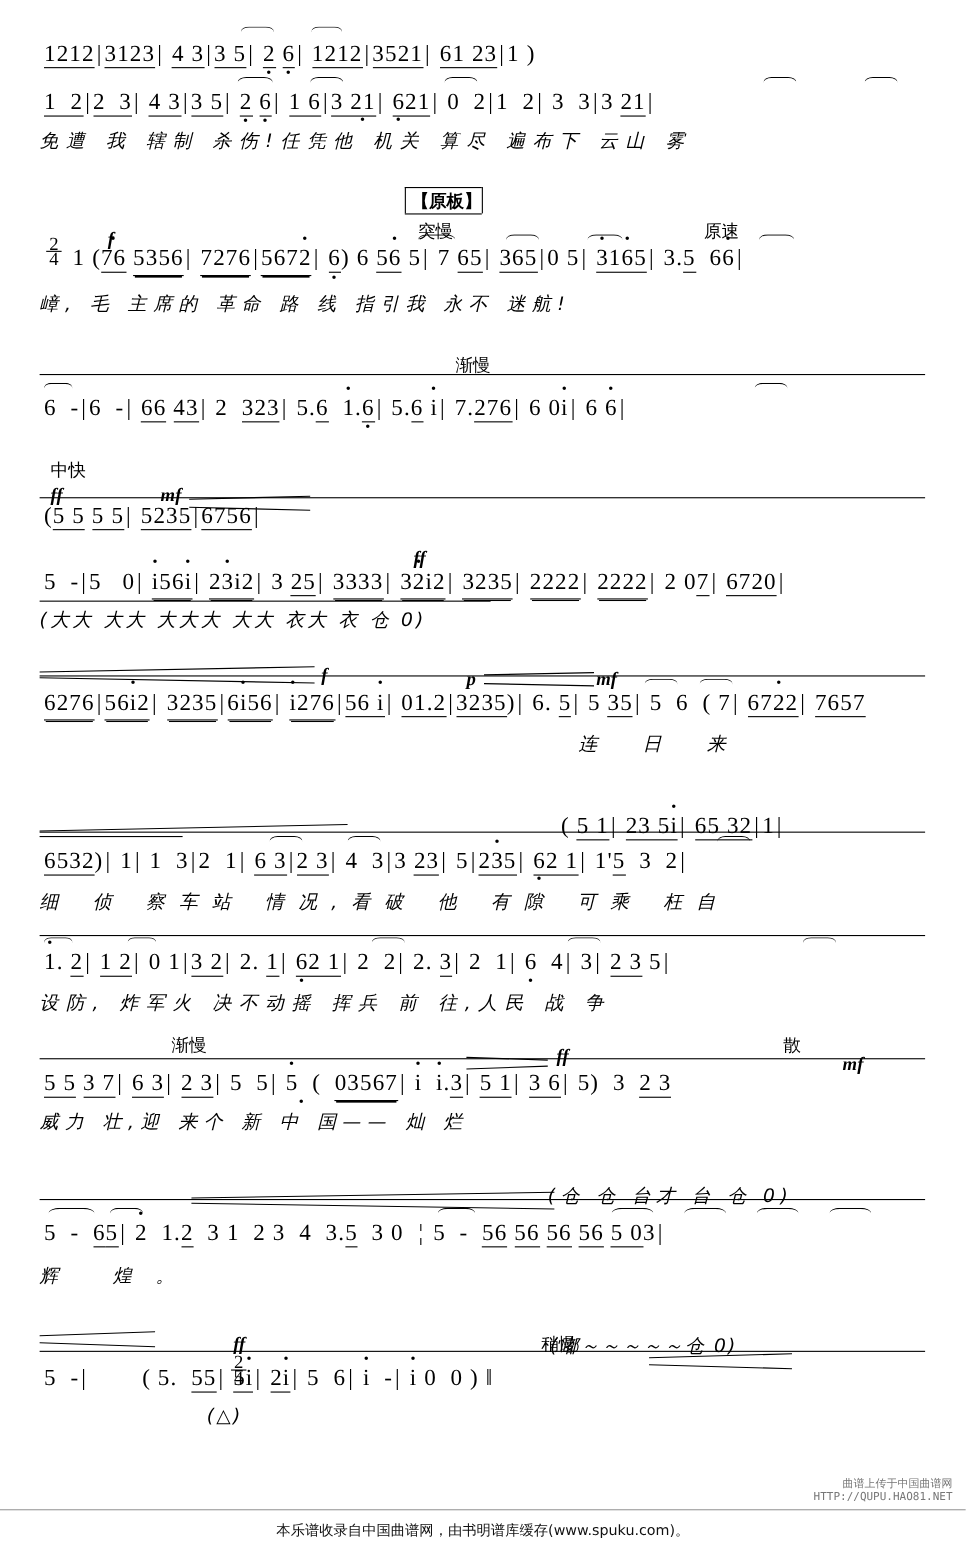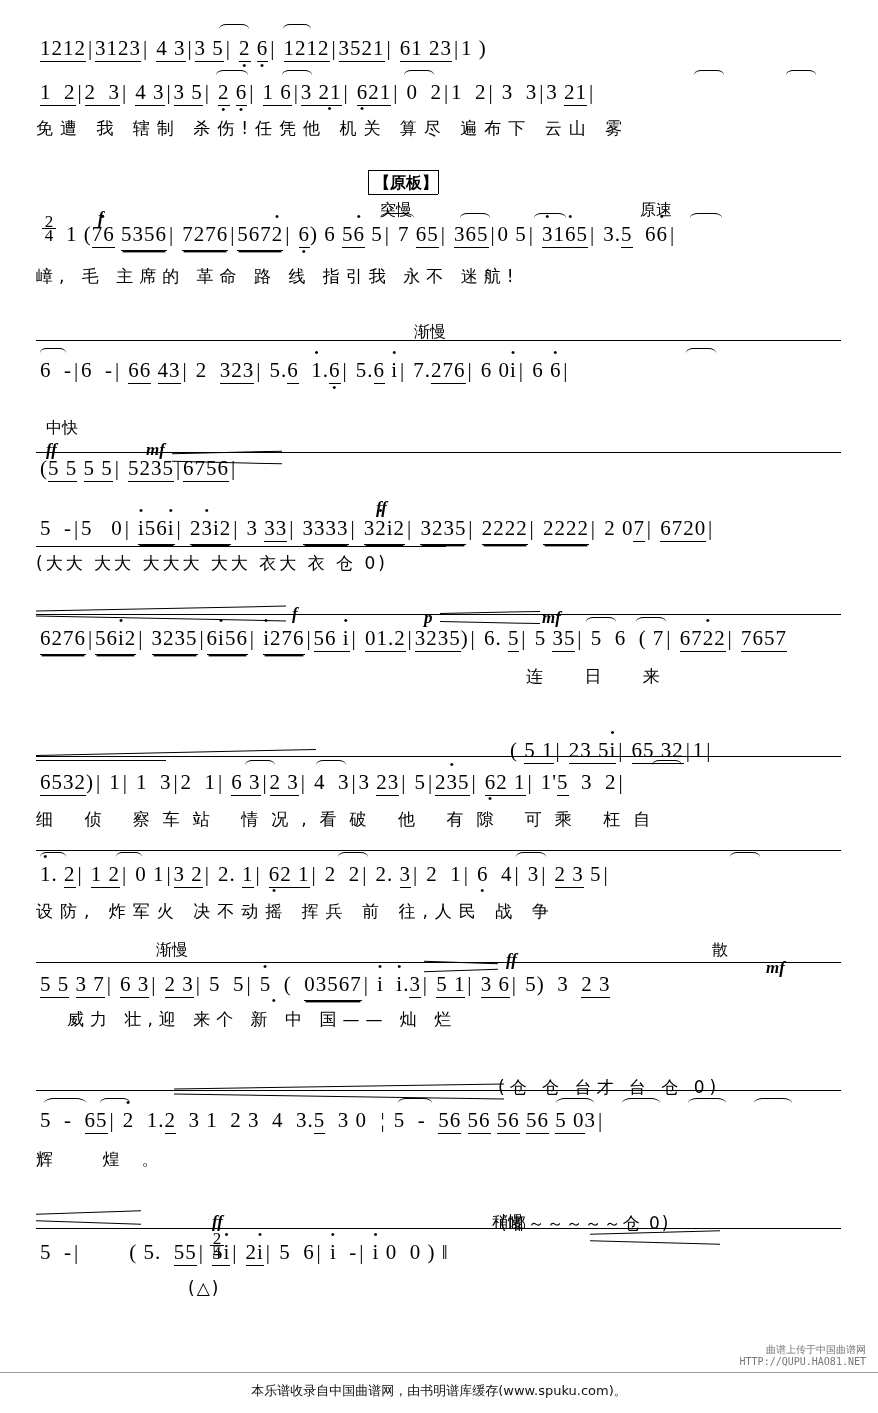--- a/index.html
+++ b/index.html
@@ -9,21 +9,21 @@
     font-family:"Liberation Serif", serif;
     color:#000;
     position:relative;
     overflow:hidden;
   }
   .sheet{position:relative;width:878px;height:1413px;}
 
   
   .sysline{position:absolute;white-space:nowrap;}
   .num{font-family:"Liberation Serif",serif;font-size:21px;letter-spacing:1px;}
-  .lyr{font-family:"DejaVu Sans",sans-serif;font-size:17px;letter-spacing:2px;}
+  .lyr{font-family:"DejaVu Sans",sans-serif;font-size:17px;letter-spacing:2px;font-style:italic;}
   .mark{font-family:Liberation Mono, monospace;font-size:14px;}
   .ital{font-family:"Liberation Serif",serif;font-style:italic;font-size:17px;font-weight:bold;}
 
   
   .u1{border-bottom:1.4px solid #000;padding-bottom:1px;}
   .u2{border-bottom:1.4px solid #000;padding-bottom:4px;box-shadow:0 3px 0 -1.6px #000;}
   .bar{display:inline-block;width:9px;text-align:center;}
 
   
   .dot-up{position:relative;}
@@ -130,21 +130,21 @@
     <span>(</span><span class="u1">5&nbsp;5</span>&nbsp;<span class="u1">5&nbsp;5</span><span class="bar">|</span>
     <span class="u1">5235</span><span class="bar">|</span><span class="u1">6756</span><span class="bar">|</span>
   </div>
 
   <div class="ital" style="position:absolute;left:376px;top:498px;">ff</div>
 
   <div class="sysline num" style="left:40px;top:516px;">
     <span>5&nbsp;&nbsp;-</span><span class="bar">|</span><span>5&nbsp;&nbsp;&nbsp;0</span><span class="bar">|</span>
     <span class="u2"><span class="dot-up">i</span>56<span class="dot-up">i</span></span><span class="bar">|</span>
     <span class="u2">2<span class="dot-up">3</span>i2</span><span class="bar">|</span>
-    <span>3&nbsp;<span class="u1">33</span></span><span class="bar">|</span>
+    <span>3&nbsp;<span class="u1">25</span></span><span class="bar">|</span>
     <span class="u2">3333</span><span class="bar">|</span>
     <span class="u2">3<span class="dot-up">2</span>i2</span><span class="bar">|</span>
     <span class="u2">3235</span><span class="bar">|</span>
     <span class="u2">2222</span><span class="bar">|</span>
     <span class="u2">2222</span><span class="bar">|</span>
     <span>2&nbsp;0<span class="u1">7</span></span><span class="bar">|</span>
     <span class="u1">6720</span><span class="bar">|</span>
   </div>
 
   <div class="sysline lyr" style="left:36px;top:552px;letter-spacing:3px;">(大大 大大 大大大 大大  衣大 衣   仓 0)</div>
@@ -236,21 +236,21 @@
     <span class="u1">2&nbsp;3</span><span class="bar">|</span>
     <span>5&nbsp;&nbsp;5</span><span class="bar">|</span>
     <span><span class="dot-up">5</span><span class="dot-dn">&nbsp;</span></span><span>&nbsp;(&nbsp;</span>
     <span class="u2">03567</span><span class="bar">|</span>
     <span><span class="dot-up">i</span>&nbsp;&nbsp;<span class="dot-up">i</span>.<span class="u1">3</span></span><span class="bar">|</span>
     <span class="u1">5&nbsp;1</span><span class="bar">|</span>
     <span class="u1">3&nbsp;6</span><span class="bar">|</span>
     <span>5</span><span>)</span>&nbsp;&nbsp;<span>3&nbsp;&nbsp;<span class="u1">2&nbsp;3</span></span>
   </div>
 
-  <div class="sysline lyr" style="left:36px;top:1008px;letter-spacing:6px;margin-left:31px;">威力 壮,迎 来个 新 中 国—— 灿 烂</div>
+  <div class="sysline lyr" style="left:36px;top:1008px;letter-spacing:6px;">威力 壮,迎 来个 新 中 国—— 灿 烂</div>
   <div class="sysline lyr" style="left:498px;top:1048px;letter-spacing:5px;margin-top:28px;">(仓 仓  台才 台   仓 0)</div>
 
   <div class="hr" style="left:174px;top:1086px;width:330px;transform:rotate(-0.9deg);"></div>
   <div class="hr" style="left:174px;top:1096px;width:330px;transform:rotate(0.9deg);"></div>
   <div class="hr" style="left:36px;top:1090px;width:805px;"></div>
 
   <div class="sysline num" style="left:40px;top:1108px;">
     <span>5&nbsp;&nbsp;-&nbsp;&nbsp;<span class="u1">6</span><span class="u1">5</span></span><span class="bar">|</span>
     <span><span class="dot-up">2</span>&nbsp;&nbsp;1.<span class="u1">2</span>&nbsp;&nbsp;3&nbsp;1&nbsp;&nbsp;2&nbsp;3&nbsp;&nbsp;4&nbsp;&nbsp;3.<span class="u1">5</span>&nbsp;&nbsp;3&nbsp;0</span>
     <span style="letter-spacing:0;">&nbsp;</span><span class="bar">¦</span>

